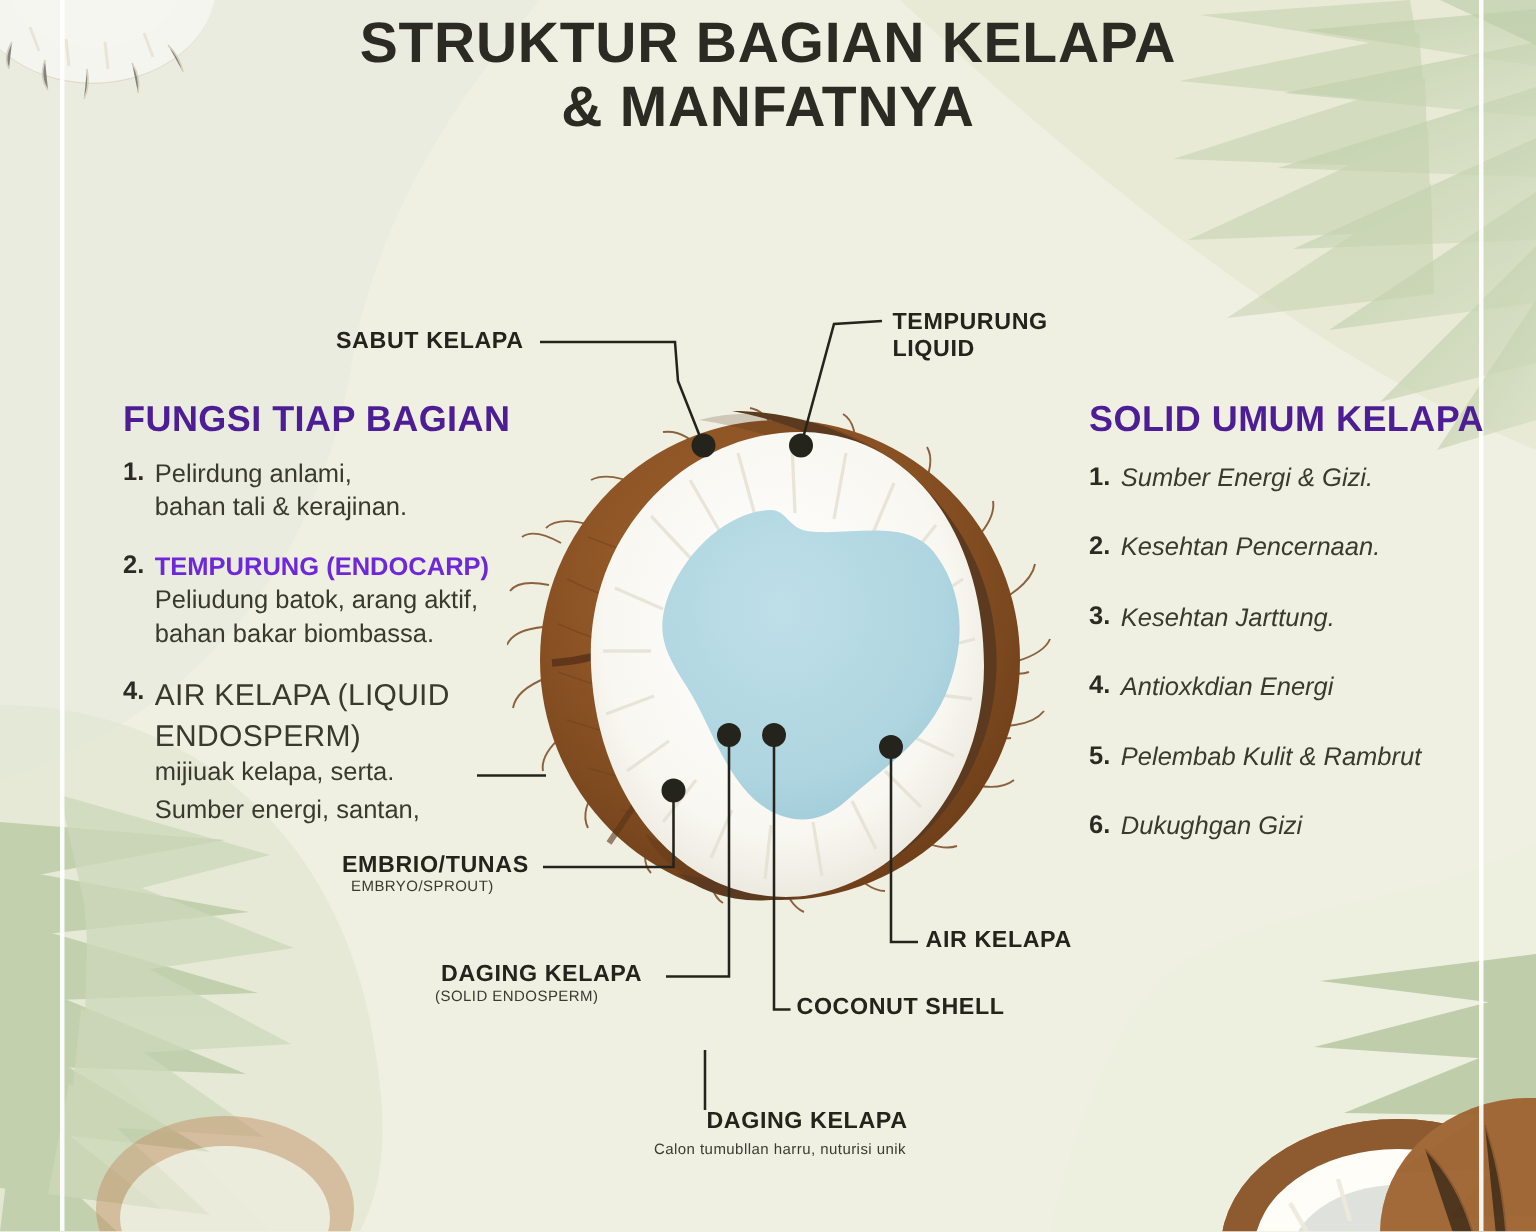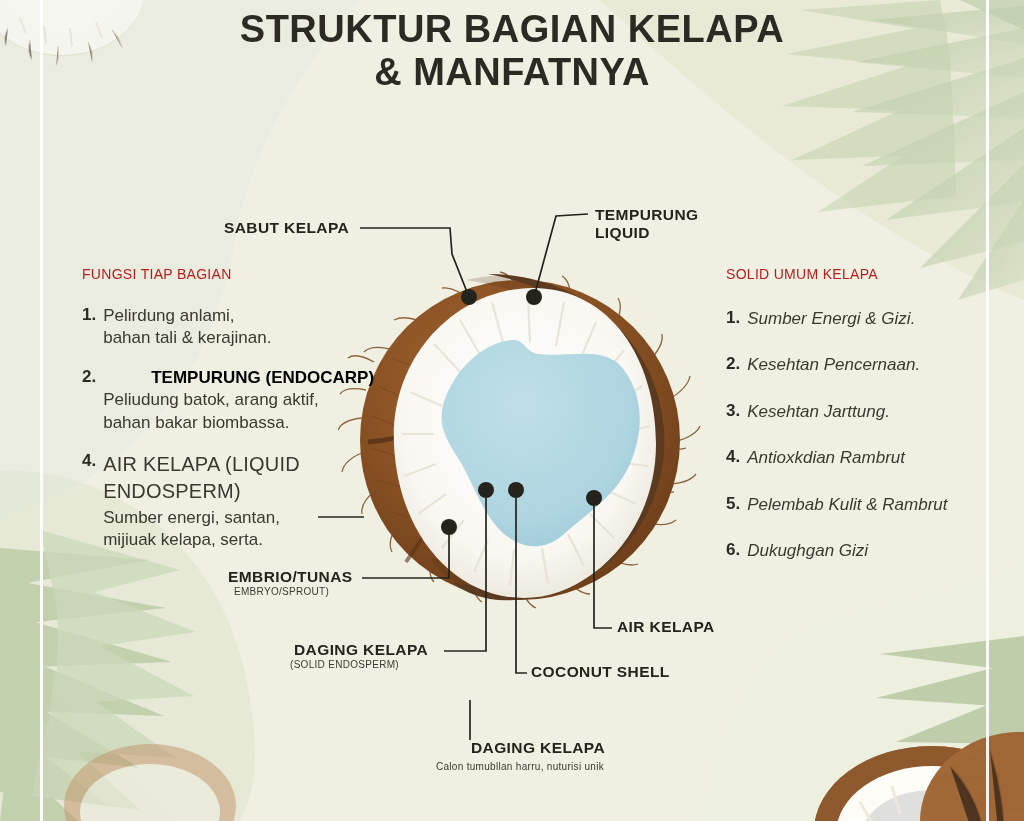--- a/index.html
+++ b/index.html
@@ -17,29 +17,29 @@
   .vline.l{left:40px;}
   .vline.r{left:986px;}
 
   
   .title{
     position:absolute;left:0;right:0;top:8px;text-align:center;
     font-size:38px;font-weight:bold;letter-spacing:.5px;color:#2b2b23;
     line-height:1.12;
   }
   .col-head{
-    position:absolute;font-size:14px;font-weight:normal;color:#b91c1c;letter-spacing:.3px;
+    position:absolute;font-size:24px;font-weight:bold;color:#4c1d95;letter-spacing:.3px;
   }
 
   
   .list{position:absolute;}
   .li{display:flex;margin-bottom:6px;}
   .li .num{font-weight:bold;color:#2b2b23;margin-right:7px;font-size:17px;flex:0 0 auto;}
   .li .body{color:#39392e;font-size:17px;line-height:1.32;}
-  .li .body .b{font-weight:bold;color:#000000;margin-left:48px;}
+  .li .body .b{font-weight:bold;color:#6d28d9;}
   .li .body .cap{letter-spacing:.2px;}
 
   #left-list{left:82px;top:305px;width:300px;}
   #left-list .li{margin-bottom:17px;}
   #right-list{left:726px;top:308px;width:270px;}
   #right-list .li{margin-bottom:24px;}
   #right-list .body{font-size:17px;font-style:italic;}
 
   
   .label{position:absolute;color:#24241d;}
@@ -366,43 +366,43 @@
         <div class="b">TEMPURUNG (ENDOCARP)</div>
         <div>Peliudung batok, arang aktif,</div>
         <div>bahan bakar biombassa.</div>
       </div>
     </div>
 
     <div class="li">
       <div class="num">4.</div>
       <div class="body">
         <div class="cap" style="font-size:20px;">AIR KELAPA (LIQUID ENDOSPERM)</div>
+        <div>mijiuak kelapa, serta.</div>
         <div style="margin-top:3px;">Sumber energi, santan,</div>
-        <div>mijiuak kelapa, serta.</div>
       </div>
     </div>
   </div>
 
   <div class="col-head" style="left:726px;top:266px;">SOLID UMUM KELAPA</div>
   <div class="list" id="right-list">
     <div class="li">
       <div class="num">1.</div>
       <div class="body">Sumber Energi &amp; Gizi.</div>
     </div>
     <div class="li">
       <div class="num">2.</div>
       <div class="body">Kesehtan Pencernaan.</div>
     </div>
     <div class="li">
       <div class="num">3.</div>
       <div class="body">Kesehtan Jarttung.</div>
     </div>
     <div class="li">
       <div class="num">4.</div>
-      <div class="body">Antioxkdian Rambrut</div>
+      <div class="body">Antioxkdian Energi</div>
     </div>
     <div class="li">
       <div class="num">5.</div>
       <div class="body">Pelembab Kulit &amp; Rambrut</div>
     </div>
     <div class="li">
       <div class="num">6.</div>
       <div class="body">Dukughgan Gizi</div>
     </div>
   </div>

